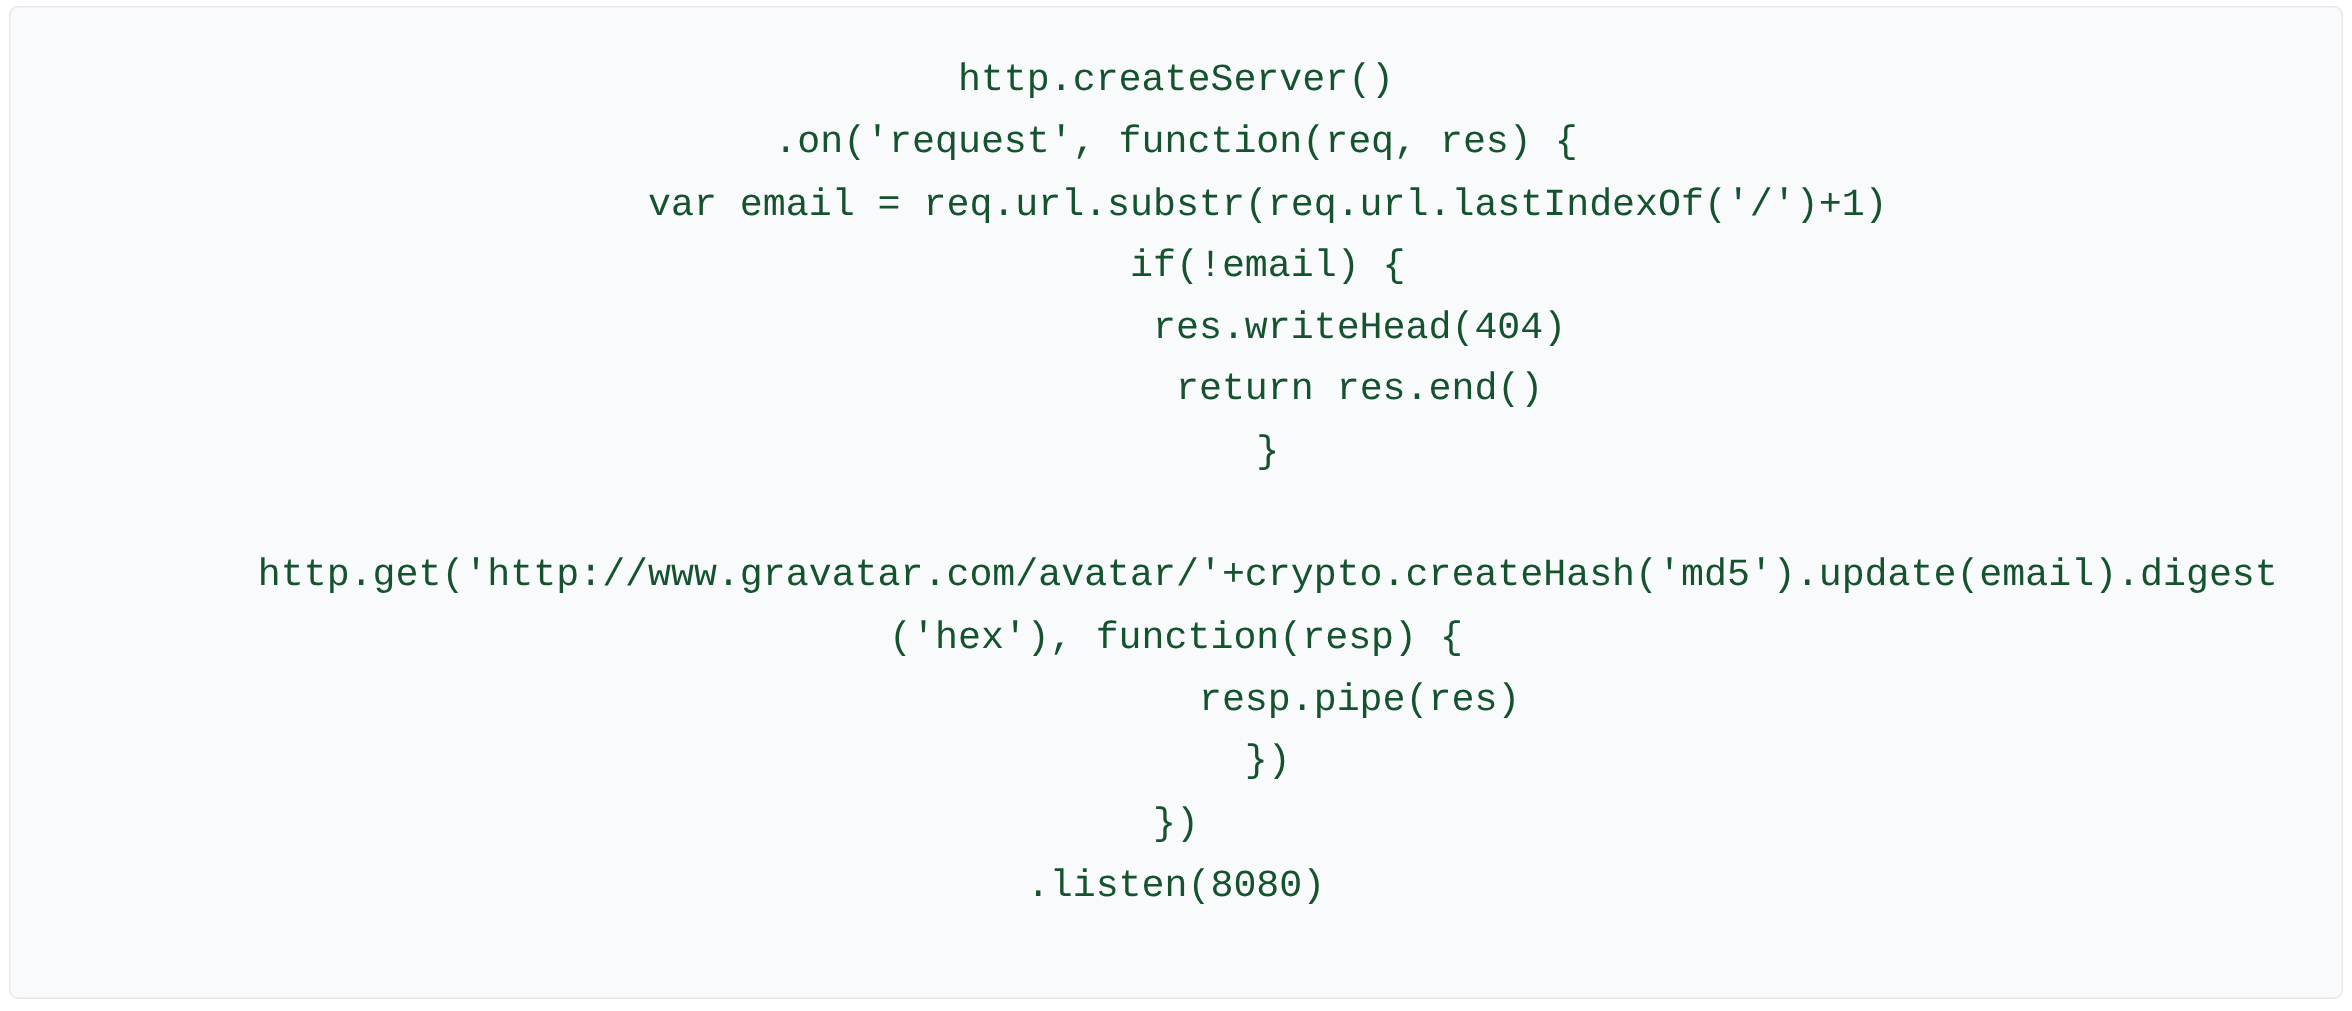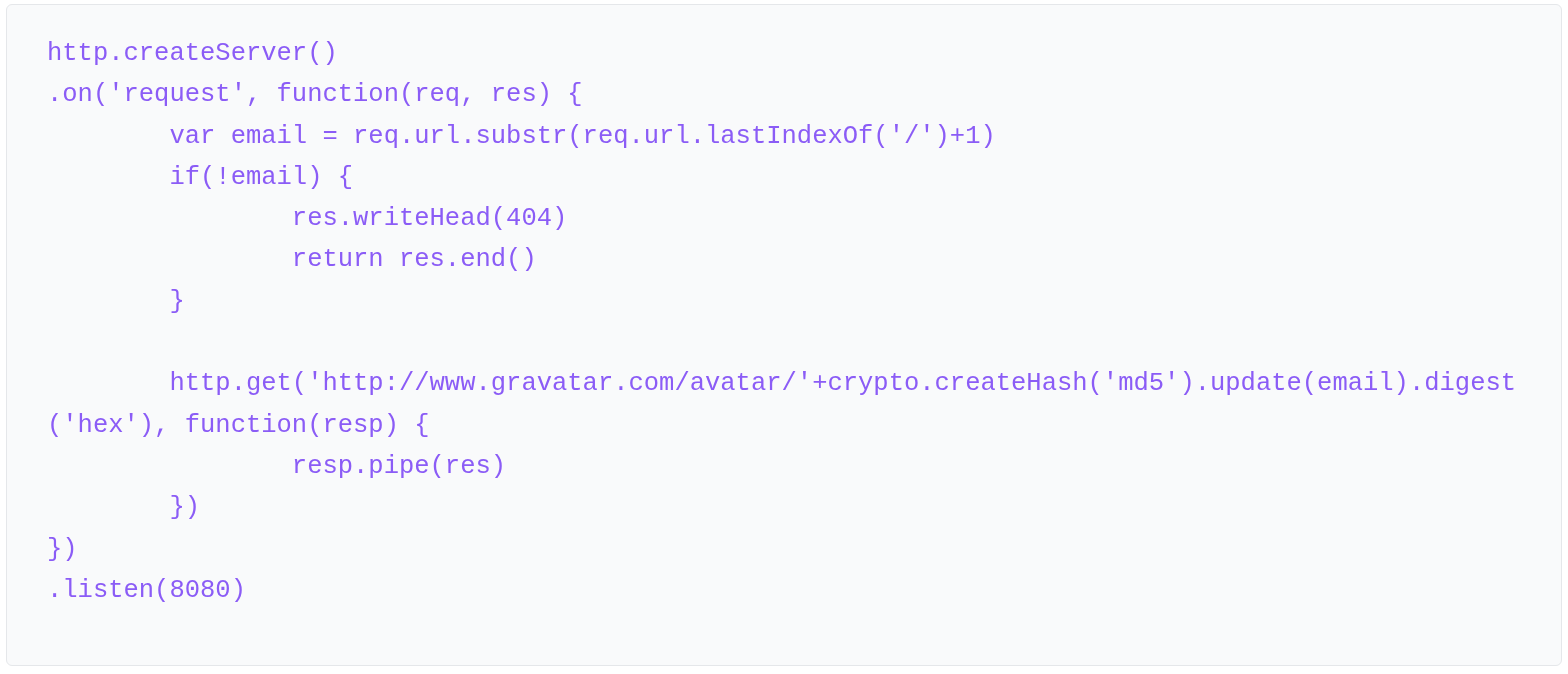--- a/index.html
+++ b/index.html
@@ -20,24 +20,25 @@
     border-radius: 6px;
     padding: 28px 40px;
     overflow: hidden;
   }
   .code-block pre {
     margin: 0;
     padding: 0;
     font-family: "SFMono-Regular", ui-monospace, Consolas, "Liberation Mono", Menlo, monospace;
     font-size: 25.5px;
     line-height: 1.62;
-    color: #8b5cf6;
+    color: #14532d;
     white-space: pre-wrap;
     word-break: break-all;
     font-variant-ligatures: none;
+    text-align: center;
   }
 </style>
 </head>
 <body>
 
 <div class="code-block">
   <pre>http.createServer()
 .on('request', function(req, res) {
         var email = req.url.substr(req.url.lastIndexOf('/')+1)
         if(!email) {

